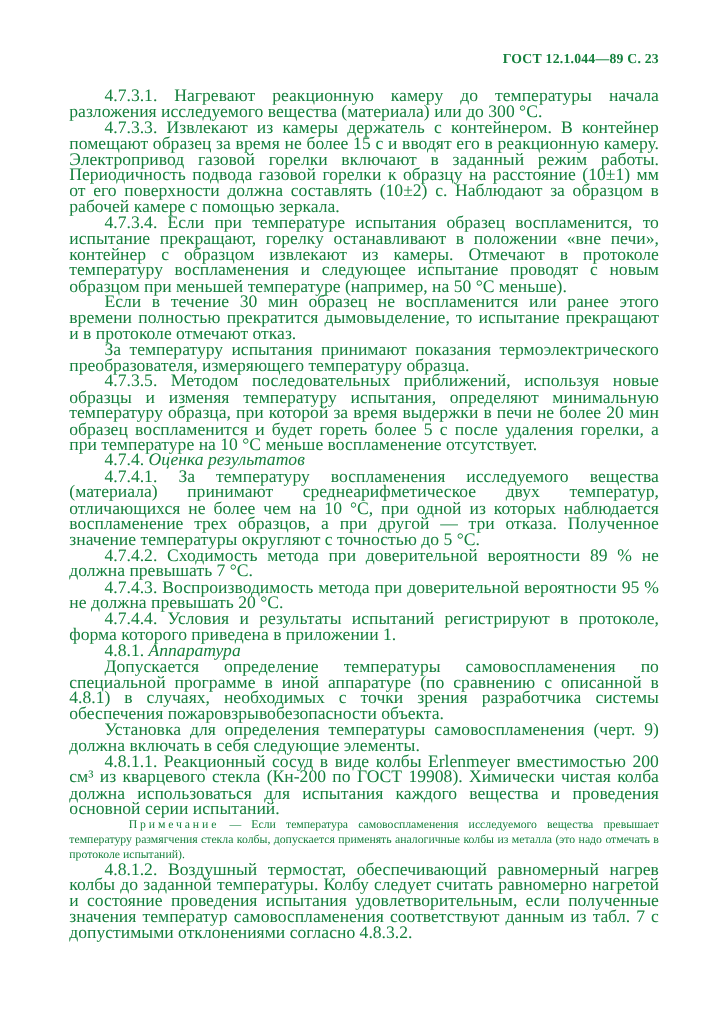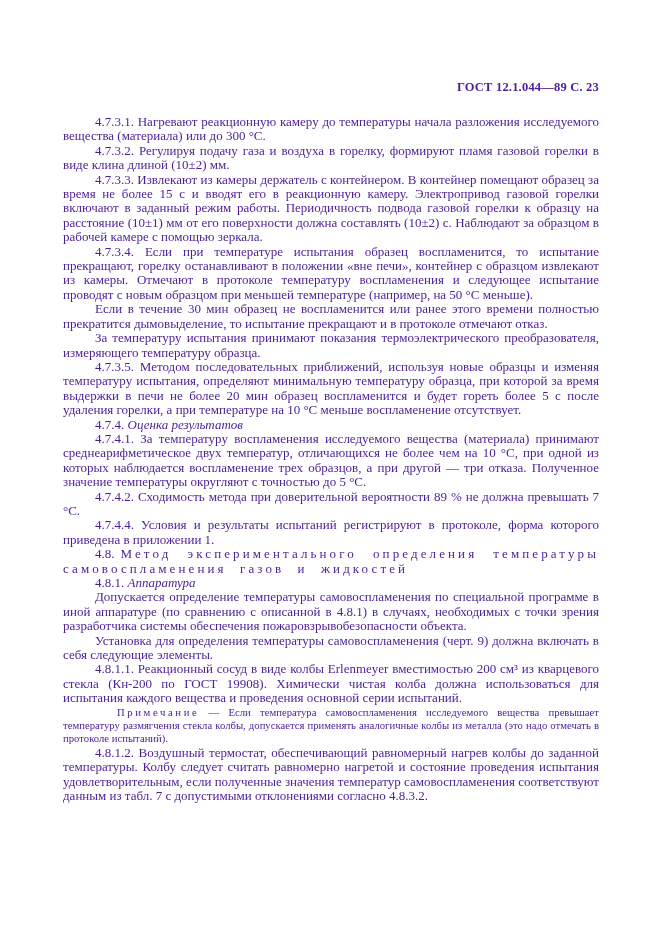--- a/index.html
+++ b/index.html
@@ -6,74 +6,73 @@
     margin: 0;
     padding: 0;
     background: #ffffff;
   }
   .page {
     position: relative;
     width: 661px;
     height: 936px;
     background: #ffffff;
     box-sizing: border-box;
-    padding: 80px 62px 0 63px;
+    padding: 46px 62px 0 63px;
     font-family: "Liberation Serif", serif;
-    color: #4c1d95;
+    color: #15803d;
     overflow: hidden;
   }
   .running-head {
     text-align: right;
     font-weight: bold;
     font-size: 12.5px;
     line-height: 14px;
     margin: 0 0 21px 0;
     letter-spacing: 0.2px;
   }
   .para {
     margin: 0;
     text-align: justify;
     text-indent: 32px;
-    font-size: 13px;
+    font-size: 16px;
     line-height: 14.4px;
   }
   .subheading .title { font-style: italic; margin-top: 19px; }
   .spaced .title {
     letter-spacing: 3.1px;
     word-spacing: 7px;
   }
   .note {
     font-size: 10.7px;
     line-height: 13.4px;
   }
   .note .label { letter-spacing: 2.6px; margin-left: 22px; }
 </style>
 </head>
 <body>
 
 <div class="page">
   <div class="running-head">ГОСТ 12.1.044—89 С. 23</div>
 
   <p class="para">4.7.3.1. Нагревают реакционную камеру до температуры начала разложения исследуемого вещества (материала) или до 300 °С.</p>
-  <p class="para">4.7.3.2. Регулируя подачу газа и воздуха в горелку, формируют пламя газовой горелки в виде клина длиной (10±2) мм.</p>
   <p class="para">4.7.3.3. Извлекают из камеры держатель с контейнером. В контейнер помещают образец за время не более 15 с и вводят его в реакционную камеру. Электропривод газовой горелки включают в заданный режим работы. Периодичность подвода газовой горелки к образцу на расстояние (10±1) мм от его поверхности должна составлять (10±2) с. Наблюдают за образцом в рабочей камере с помощью зеркала.</p>
   <p class="para">4.7.3.4. Если при температуре испытания образец воспламенится, то испытание прекращают, горелку останавливают в положении «вне печи», контейнер с образцом извлекают из камеры. Отмечают в протоколе температуру воспламенения и следующее испытание проводят с новым образцом при меньшей температуре (например, на 50 °С меньше).</p>
   <p class="para">Если в течение 30 мин образец не воспламенится или ранее этого времени полностью прекратится дымовыделение, то испытание прекращают и в протоколе отмечают отказ.</p>
   <p class="para">За температуру испытания принимают показания термоэлектрического преобразователя, измеряющего температуру образца.</p>
   <p class="para">4.7.3.5. Методом последовательных приближений, используя новые образцы и изменяя температуру испытания, определяют минимальную температуру образца, при которой за время выдержки в печи не более 20 мин образец воспламенится и будет гореть более 5 с после удаления горелки, а при температуре на 10 °С меньше воспламенение отсутствует.</p>
 
   <p class="para subheading"><span class="num">4.7.4.</span> <span class="title">Оценка результатов</span></p>
 
   <p class="para">4.7.4.1. За температуру воспламенения исследуемого вещества (материала) принимают среднеарифметическое двух температур, отличающихся не более чем на 10 °С, при одной из которых наблюдается воспламенение трех образцов, а при другой — три отказа. Полученное значение температуры округляют с точностью до 5 °С.</p>
   <p class="para">4.7.4.2. Сходимость метода при доверительной вероятности 89 % не должна превышать 7 °С.</p>
+  <p class="para">4.7.4.3. Воспроизводимость метода при доверительной  вероятности 95 % не должна превышать 20 °С.</p>
   <p class="para">4.7.4.4. Условия и результаты испытаний регистрируют в протоколе, форма которого приведена в приложении 1.</p>
 
 
 
-  <p class="para spaced"><span class="num">4.8.</span> <span class="title">Метод экспериментального определения температуры самовоспламенения газов и жидкостей</span></p>
 
   <p class="para subheading"><span class="num">4.8.1.</span> <span class="title">Аппаратура</span></p>
 
   <p class="para">Допускается определение температуры самовоспламенения по специальной программе в иной аппаратуре (по сравнению с описанной в 4.8.1) в случаях, необходимых с точки зрения разработчика системы обеспечения пожаровзрывобезопасности объекта.</p>
   <p class="para">Установка для определения температуры самовоспламенения (черт. 9) должна включать в себя следующие элементы.</p>
   <p class="para">4.8.1.1. Реакционный сосуд в виде колбы Erlenmeyer вместимостью 200 см³ из кварцевого стекла (Кн-200 по ГОСТ 19908). Химически чистая колба должна использоваться для испытания каждого вещества и проведения основной серии испытаний.</p>
 
   <p class="para note"><span class="label">Примечание</span> <span class="note-text">— Если температура самовоспламенения исследуемого вещества превышает температуру размягчения стекла колбы, допускается применять аналогичные колбы из металла (это надо отмечать в протоколе испытаний).</span></p>
 
   <p class="para">4.8.1.2. Воздушный термостат, обеспечивающий равномерный нагрев колбы до заданной температуры. Колбу следует считать равномерно нагретой и состояние проведения испытания удовлетворительным, если полученные значения температур самовоспламенения соответствуют данным из табл. 7 с допустимыми отклонениями согласно 4.8.3.2.</p>

